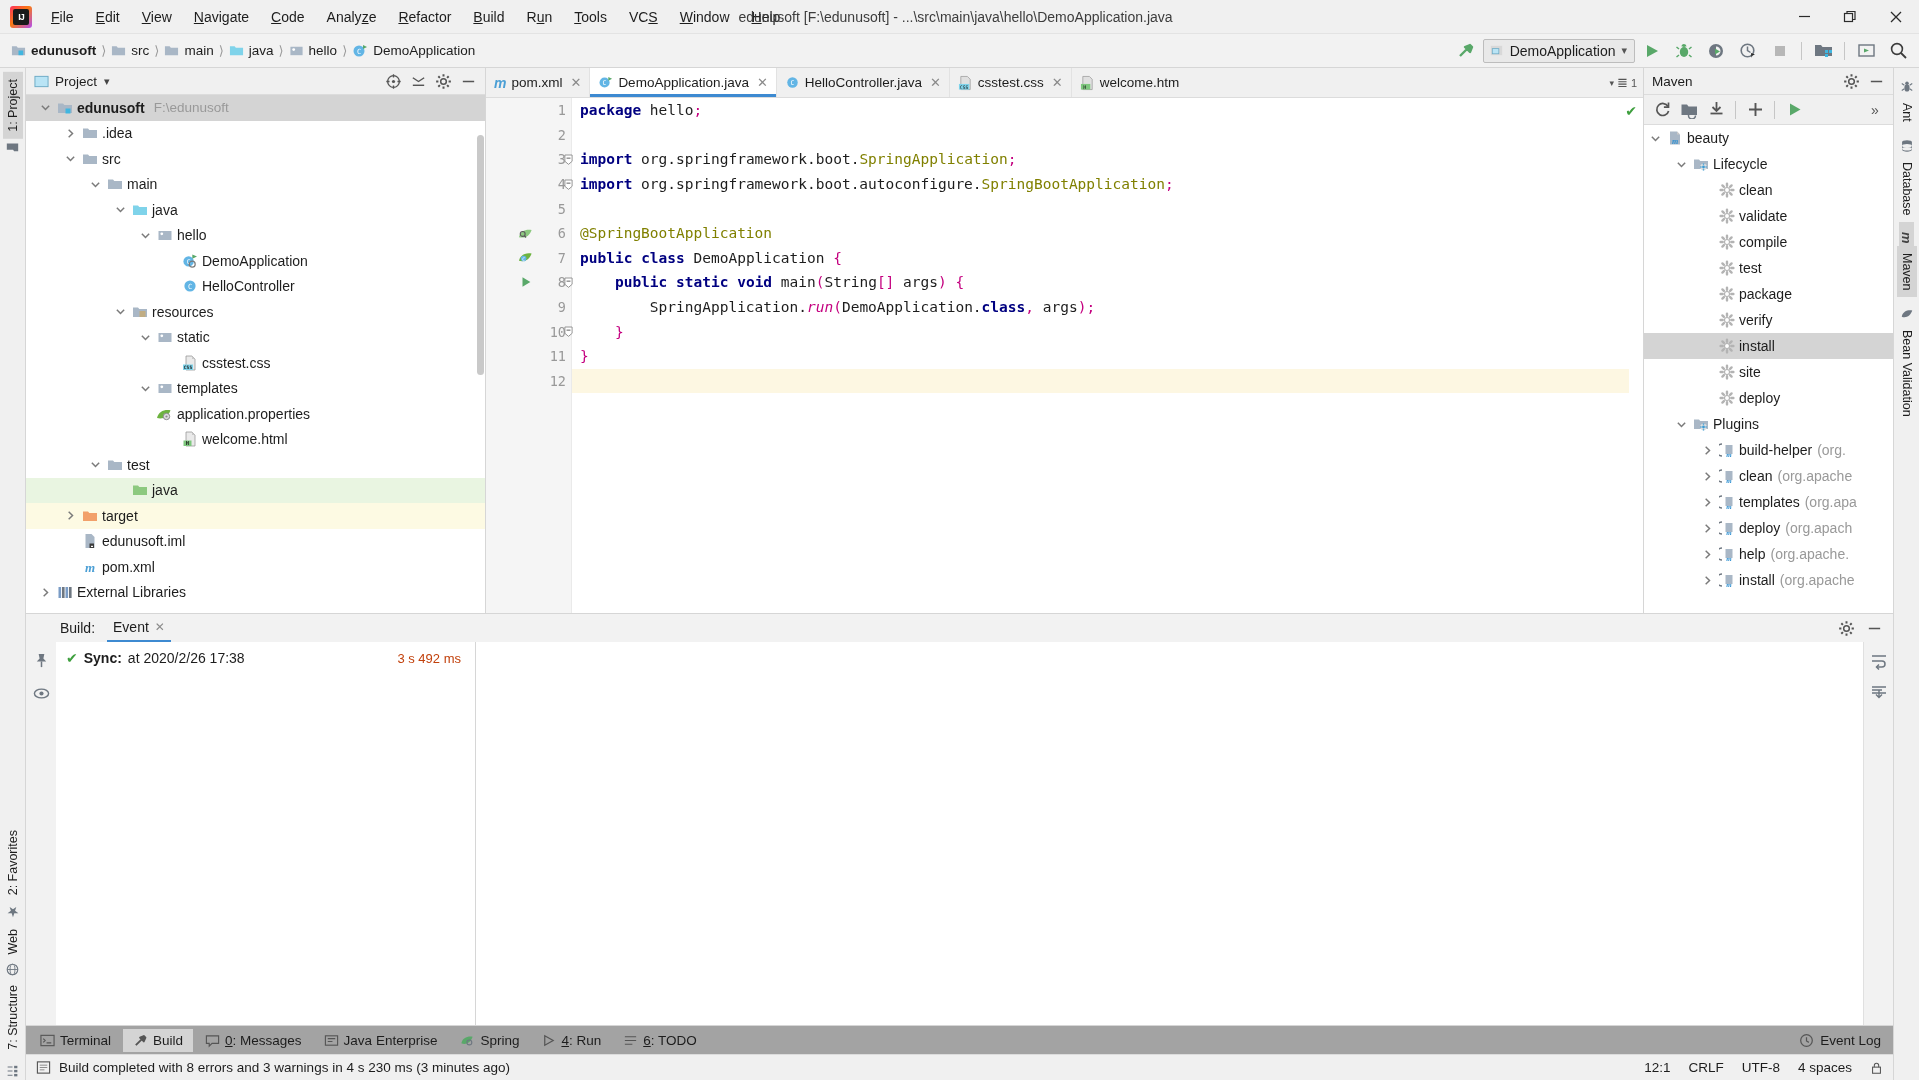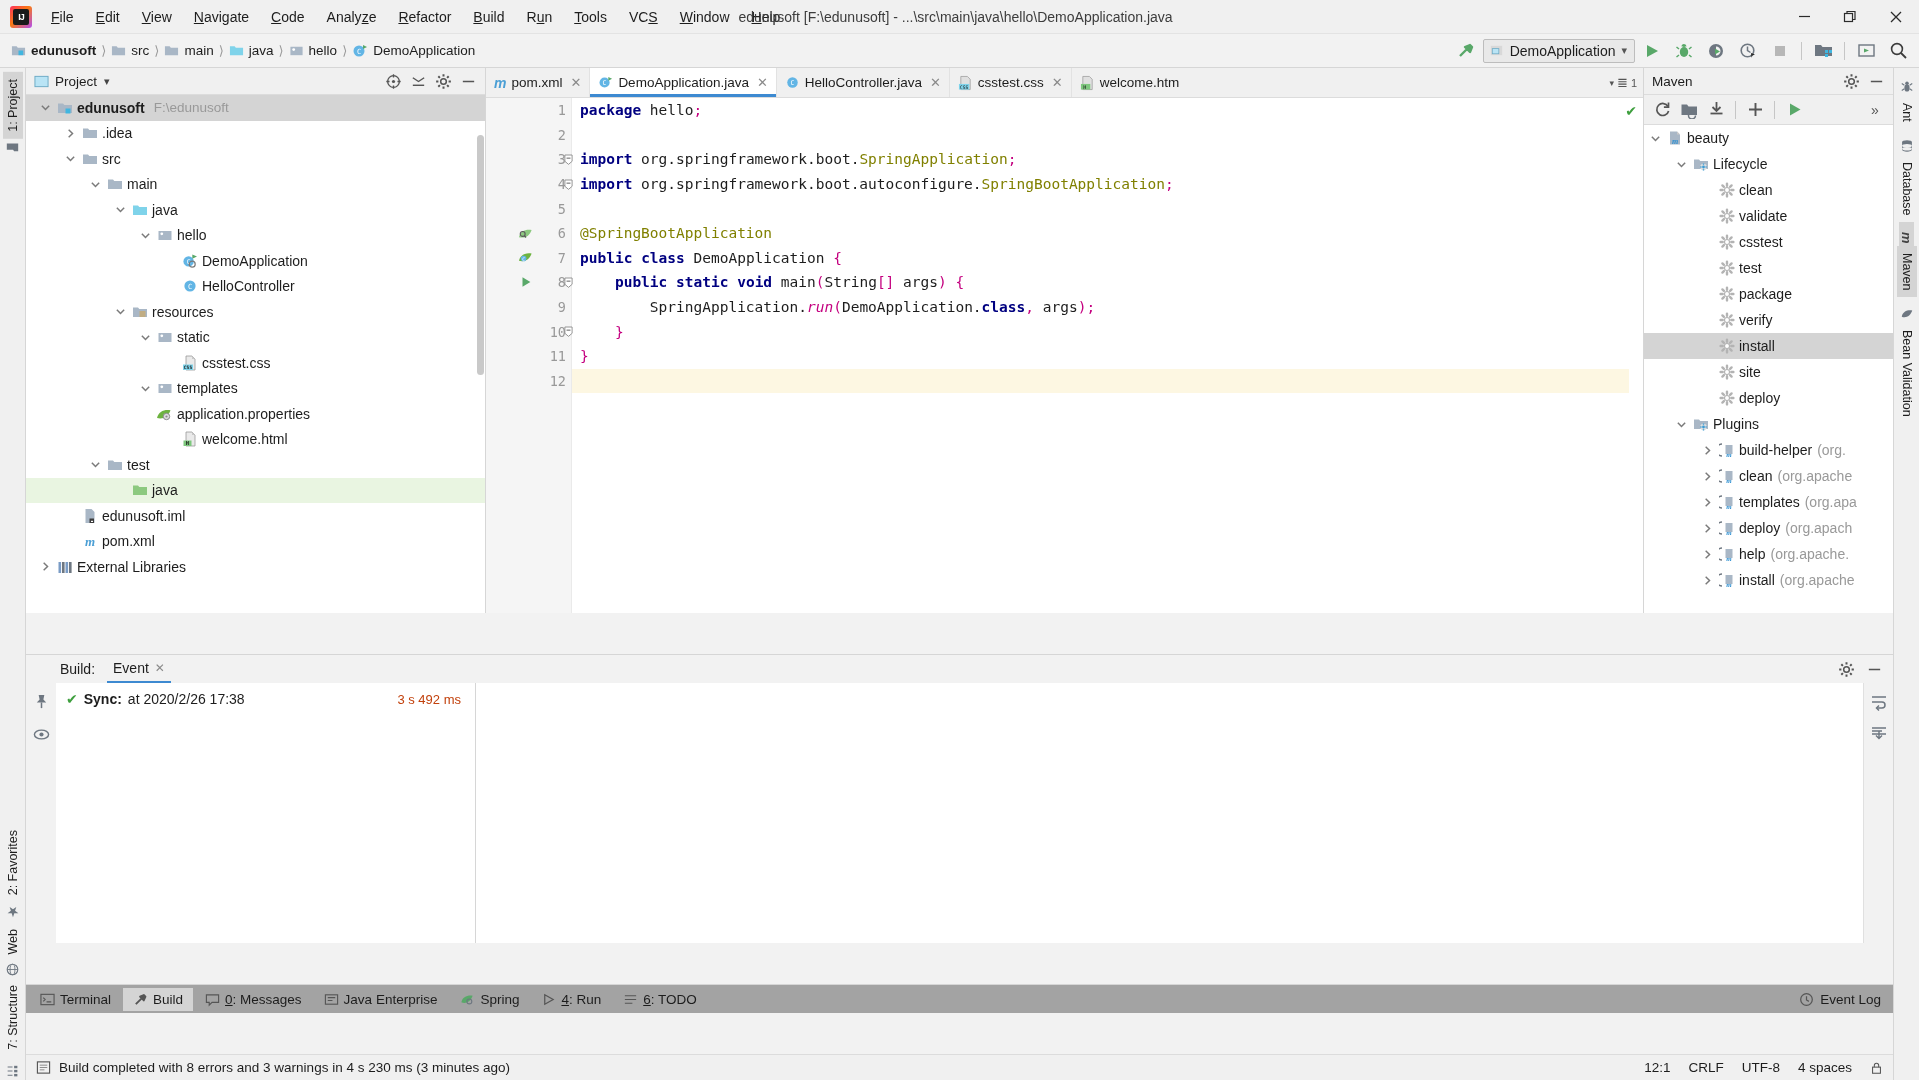--- a/index.html
+++ b/index.html
@@ -52,21 +52,21 @@
               padding:7px 3px; font-size:12.5px; color:#1d1d1d; display:flex; align-items:center; gap:4px;
               white-space:nowrap; }
   .rail-tab.active { background:#d4d4d4; }
   .rail-spacer { flex:1 1 auto; }
 
   
   .rail-r { width:26px; background:#f0f0f0; border-left:1px solid #d6d6d6; display:flex;
             flex-direction:column; align-items:center; flex:0 0 26px; padding-top:6px; }
   .rail-r .rail-tab { writing-mode:vertical-rl; transform:none; }
 
-  .center { flex:1 1 auto; display:flex; flex-direction:column; min-width:0;gap:41px; }
+  .center { flex:1 1 auto; display:flex; flex-direction:column; min-width:0; }
   .upper { flex:0 0 545px; display:flex; min-height:0; }
 
   
   .proj { width:460px; flex:0 0 460px; background:#fff; display:flex; flex-direction:column;
           border-right:1px solid #d6d6d6; min-width:0; }
   .panel-head { height:27px; background:#f0f0f0; display:flex; align-items:center; padding:0 4px 0 8px;
                 border-bottom:1px solid #dcdcdc; flex:0 0 27px; }
   .panel-title { font-size:13.5px; color:#1d1d1d; margin-left:6px; }
   .panel-head .tools { margin-left:auto; display:flex; align-items:center; gap:7px; padding-right:4px; }
   .ph-icn { width:18px; height:18px; display:flex; align-items:center; justify-content:center; color:#555; }
@@ -636,20 +636,34 @@
               </div>
               <div class="row green">
                 <span style="display:inline-block;width:89px"></span>
                 <span class="arrow none"></span>
                 <span class="tico">
                   <svg width="16" height="16" viewBox="0 0 16 16">
                     <path d="M1 3.5h5l1.3 1.6H15V13H1z" fill="#8cc97f"></path>
                   </svg>
                 </span>
                 <span class="lbl">java</span>
+              </div>
+              <div class="row yellow">
+                <span style="display:inline-block;width:39px"></span>
+                <span class="arrow">
+                  <svg width="11" height="11" viewBox="0 0 12 12">
+                    <path d="M4 2 L8.2 6 L4 10" fill="none" stroke="#7a7a7a" stroke-width="1.6"></path>
+                  </svg>
+                </span>
+                <span class="tico">
+                  <svg width="16" height="16" viewBox="0 0 16 16">
+                    <path d="M1 3.5h5l1.3 1.6H15V13H1z" fill="#f2a06a"></path>
+                  </svg>
+                </span>
+                <span class="lbl">target</span>
               </div>
               <div class="row">
                 <span style="display:inline-block;width:39px"></span>
                 <span class="arrow none"></span>
                 <span class="tico">
                   <svg width="16" height="16" viewBox="0 0 16 16">
                     <path d="M3.5 1h6l3 3v11h-9z" fill="#a9b7c6"></path>
                     <rect x="7.5" y="10.5" width="4.5" height="4.5" fill="#3c3c3c"></rect>
                     <rect x="9" y="12.8" width="2" height="1.2" fill="#fff"></rect>
                   </svg>
@@ -965,21 +979,21 @@
                 <span style="display:inline-block;width:58px"></span>
                 <span class="arrow none"></span>
                 <span class="tico">
                   <svg width="16" height="16" viewBox="0 0 16 16">
                     <circle cx="8" cy="8" r="2.5" fill="#fff" stroke="#b3b3b3" stroke-width="1.1"></circle>
                     <g stroke="#b3b3b3" stroke-width="2.4" stroke-linecap="round">
                       <path d="M8 1.6v2.1M8 12.3v2.1M1.6 8h2.1M12.3 8h2.1M3.4 3.4l1.5 1.5M11.1 11.1l1.5 1.5M12.6 3.4l-1.5 1.5M4.9 11.1l-1.5 1.5"></path>
                     </g>
                   </svg>
                 </span>
-                <span class="lbl">csstest</span>
+                <span class="lbl">compile</span>
               </div>
               <div class="mvn-row">
                 <span style="display:inline-block;width:58px"></span>
                 <span class="arrow none"></span>
                 <span class="tico">
                   <svg width="16" height="16" viewBox="0 0 16 16">
                     <circle cx="8" cy="8" r="2.5" fill="#fff" stroke="#b3b3b3" stroke-width="1.1"></circle>
                     <g stroke="#b3b3b3" stroke-width="2.4" stroke-linecap="round">
                       <path d="M8 1.6v2.1M8 12.3v2.1M1.6 8h2.1M12.3 8h2.1M3.4 3.4l1.5 1.5M11.1 11.1l1.5 1.5M12.6 3.4l-1.5 1.5M4.9 11.1l-1.5 1.5"></path>
                     </g>

